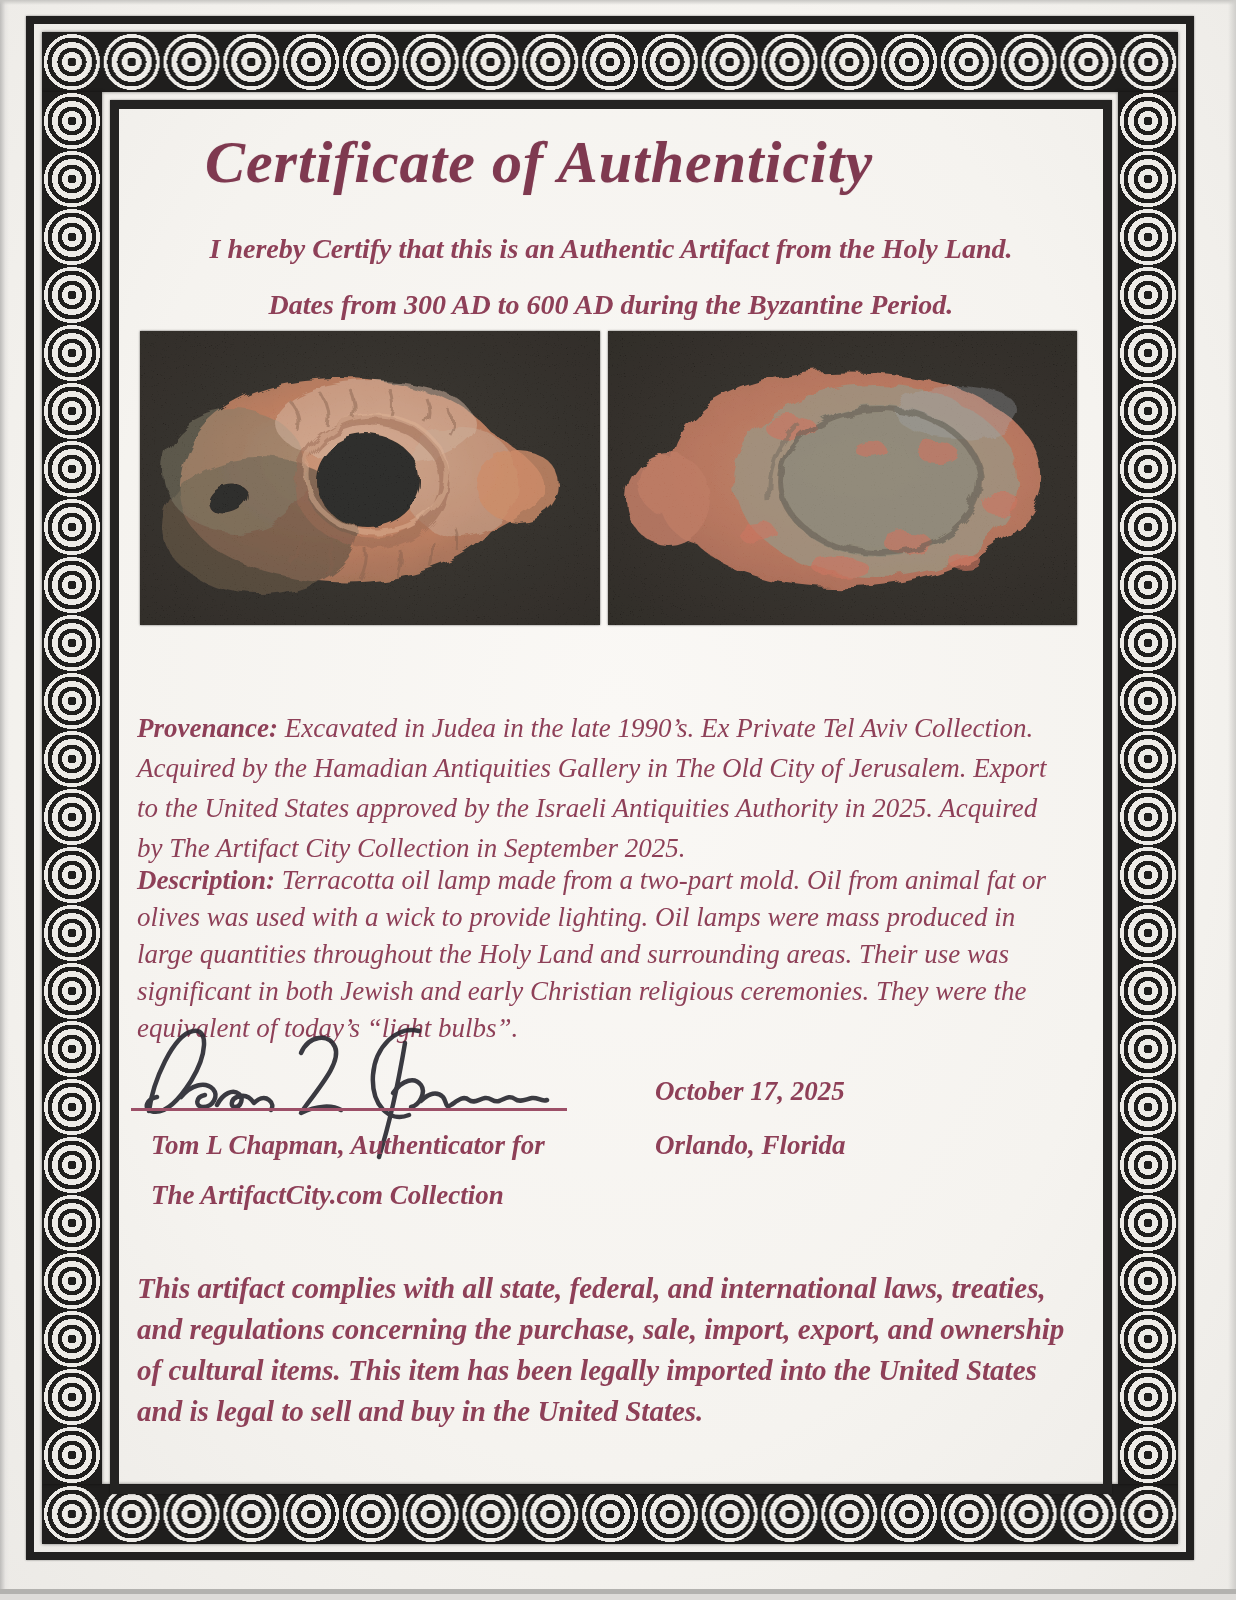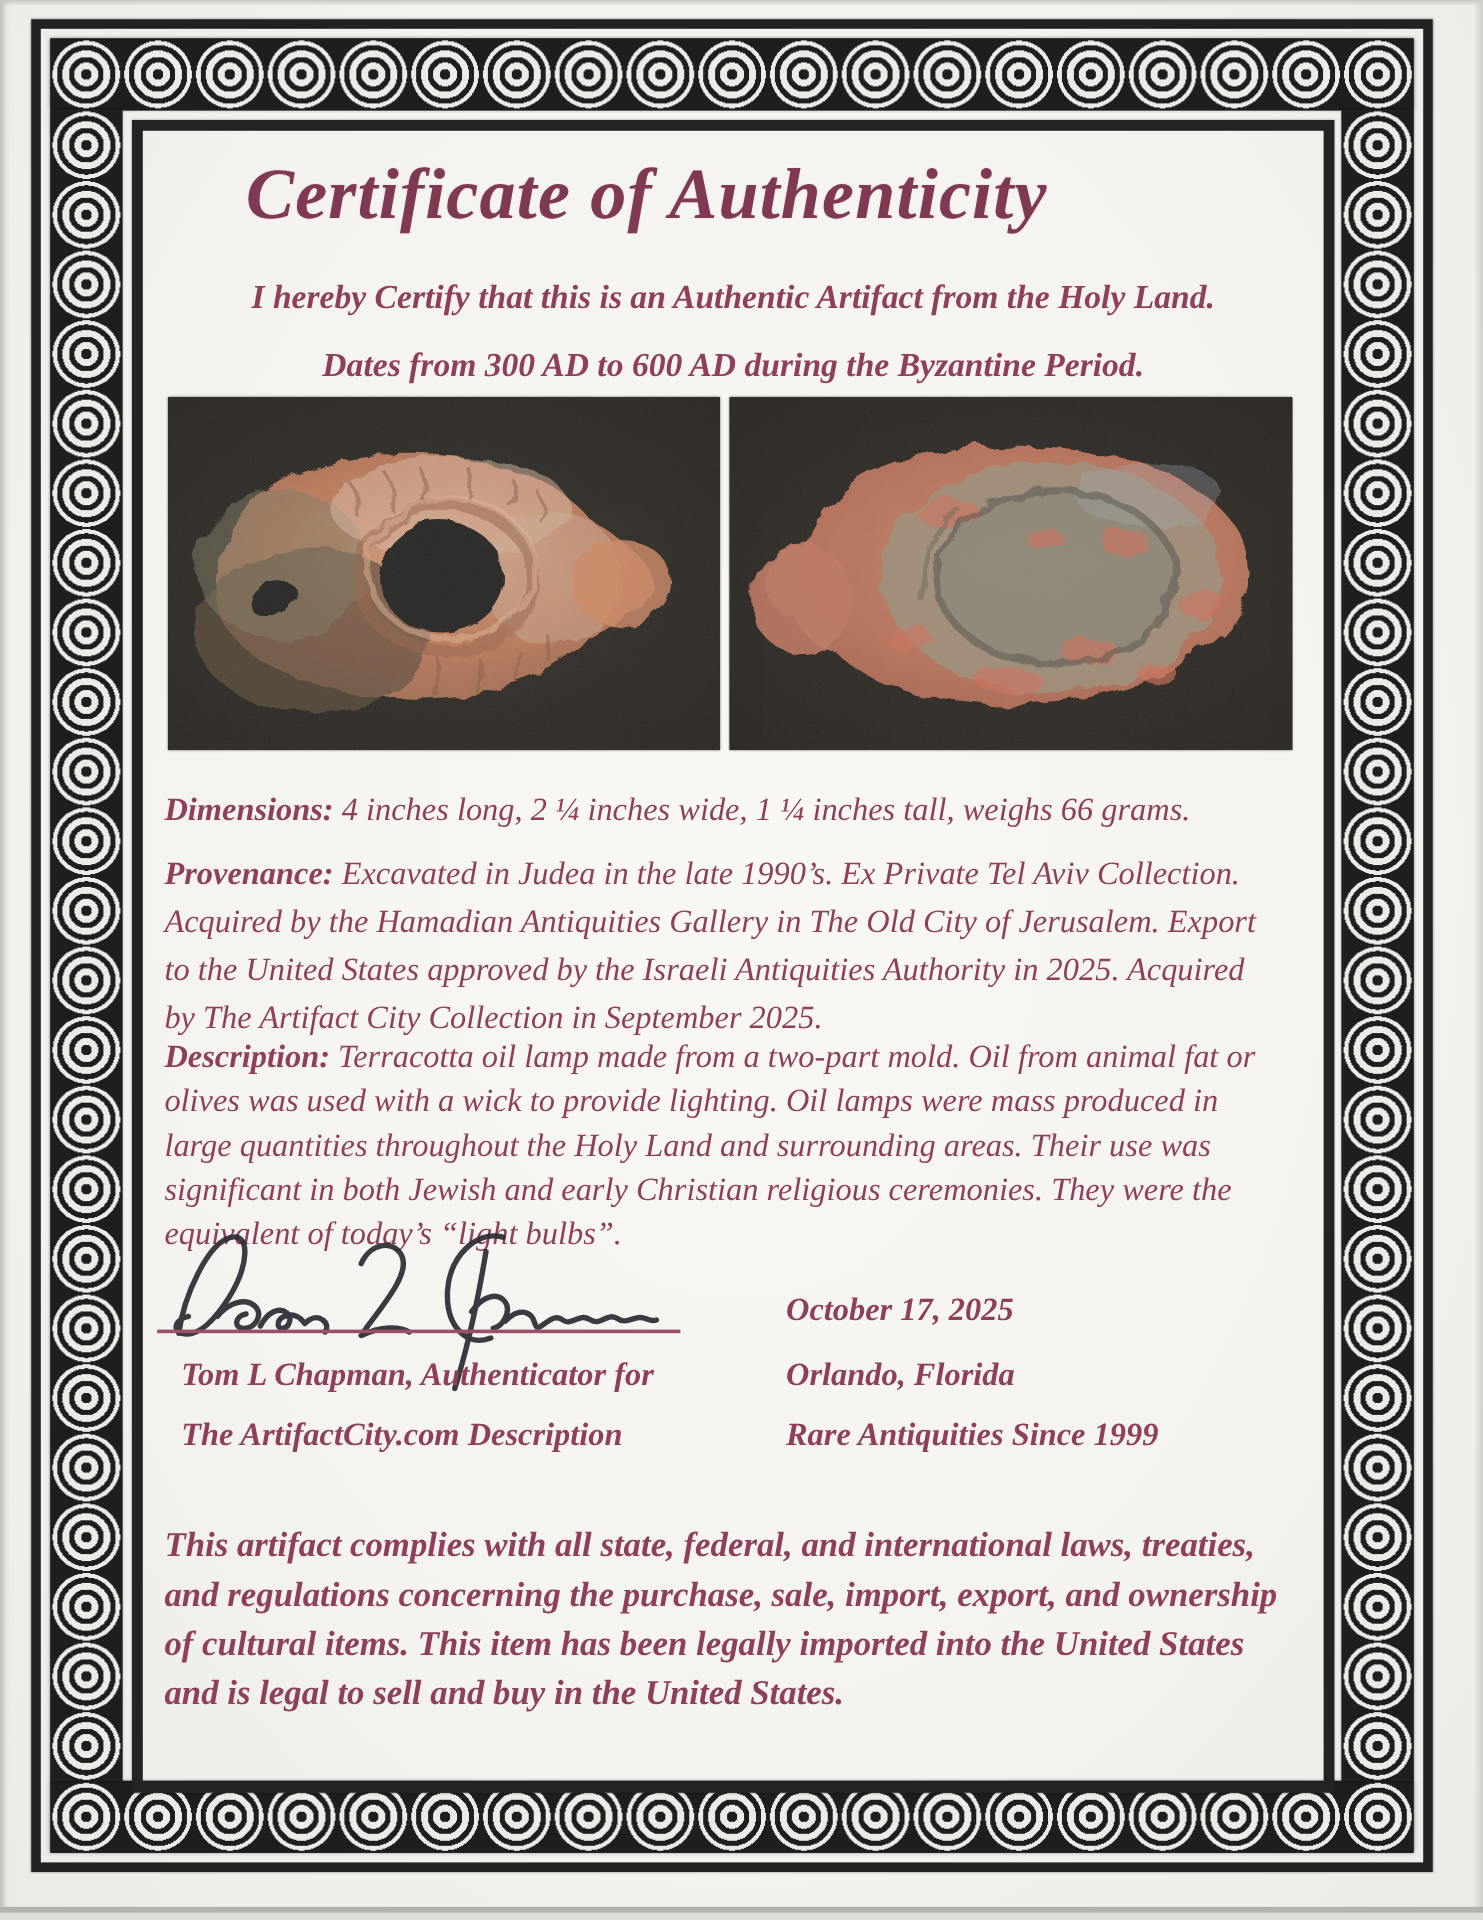--- a/index.html
+++ b/index.html
@@ -202,21 +202,20 @@
               <ellipse cx="356" cy="230" rx="16" ry="8"></ellipse>
           </g>
           <ellipse cx="272" cy="150" rx="100" ry="72" fill="none" stroke="#4e463c" stroke-width="6" opacity="0.6"></ellipse>
           <path d="M190 92 q-34 30 -30 78" stroke="#5a5248" stroke-width="5" fill="none" opacity="0.5"></path>
         </g>
         <rect width="469" height="294" filter="url(#grainR)" opacity="0.14"></rect>
       </svg>
     </div>
   </div>
 
-  <div class="para p-dim"><b>Dimensions:</b><span> 4 inches long, 2 ¼ inches wide, 1 ¼ inches tall, weighs 66 grams.</span></div>
 
   <div class="para p-prov"><b>Provenance:</b><span> Excavated in Judea in the late 1990’s. Ex Private Tel Aviv Collection. Acquired by the Hamadian Antiquities Gallery in The Old City of Jerusalem. Export to the United States approved by the Israeli Antiquities Authority in 2025. Acquired by The Artifact City Collection in September 2025.</span></div>
 
   <div class="para p-desc"><b>Description:</b><span> Terracotta oil lamp made from a two-part mold. Oil from animal fat or olives was used with a wick to provide lighting. Oil lamps were mass produced in large quantities throughout the Holy Land and surrounding areas. Their use was significant in both Jewish and early Christian religious ceremonies. They were the equivalent of today’s “light bulbs”.</span></div>
 
   <svg class="sig-svg" width="500" height="155" viewBox="0 0 500 155">
     <g fill="none" stroke="#2b2b33" stroke-width="4.5" stroke-linecap="round" stroke-linejoin="round" opacity="0.92">
       <path d="M16 96 C20 66 40 20 60 16 C76 13 74 40 58 66 C44 88 30 100 18 96 C10 93 14 84 24 82"></path>
       <path d="M48 82 C58 70 72 66 80 74 C86 81 80 92 70 92 C62 92 62 82 72 80"></path>
       <path d="M84 90 C90 78 100 74 106 79 C111 83 108 92 102 92 C97 92 98 84 104 82 C111 79 117 82 121 88 C125 84 131 81 136 85 C140 88 140 92 138 95"></path>
@@ -225,18 +224,17 @@
       <path d="M272 28 C266 64 258 104 246 142"></path>
       <path d="M260 78 C270 64 282 62 288 70 C293 77 287 90 278 92"></path>
       <path d="M288 86 C296 78 304 76 310 82 C314 87 312 94 318 90 C324 86 330 80 336 85 C341 89 346 84 352 83 C358 82 360 88 366 86 C372 84 376 80 382 84 C387 88 393 84 399 83 C405 82 408 87 414 85"></path>
     </g>
   </svg>
   <div class="sig-rule"></div>
 
   <div class="sig-text sig-col-r row-date">October 17, 2025</div>
   <div class="sig-text sig-col-l row-2">Tom L Chapman, Authenticator for</div>
   <div class="sig-text sig-col-r row-2">Orlando, Florida</div>
-  <div class="sig-text sig-col-l row-3">The ArtifactCity.com Description</div>
-  <div class="sig-text sig-col-r row-3">Rare Antiquities Since 1999</div>
+  <div class="sig-text sig-col-l row-3">The ArtifactCity.com Collection</div>
 
   <div class="legal">This artifact complies with all state, federal, and international laws, treaties, and regulations concerning the purchase, sale, import, export, and ownership of cultural items. This item has been legally imported into the United States and is legal to sell and buy in the United States.</div>
 
 </div>
 
 </body></html>

